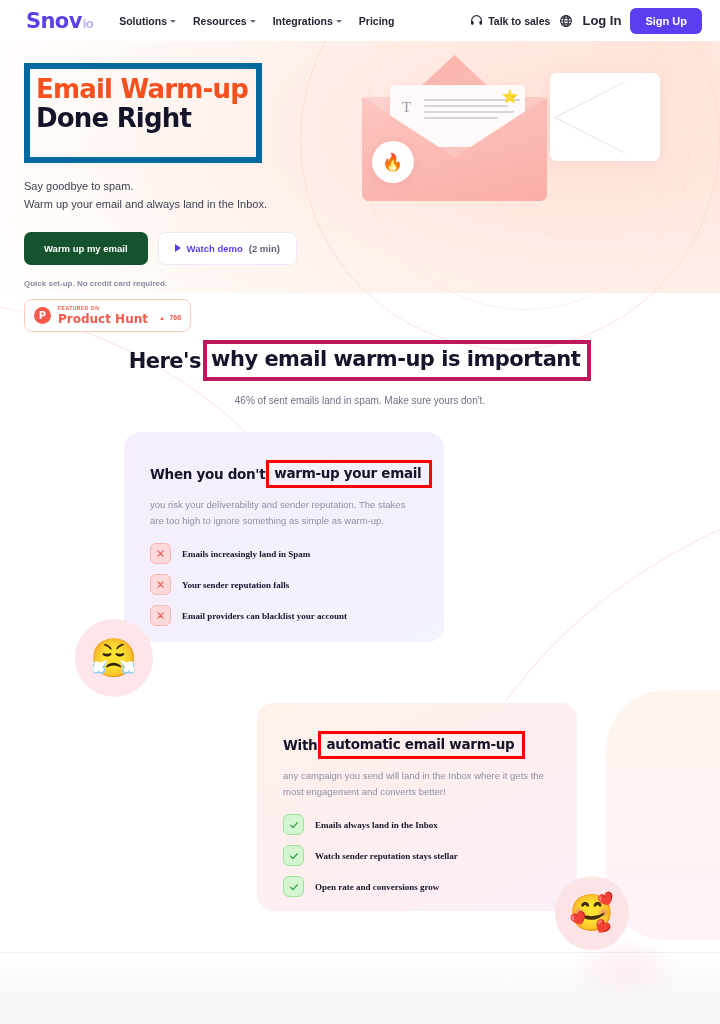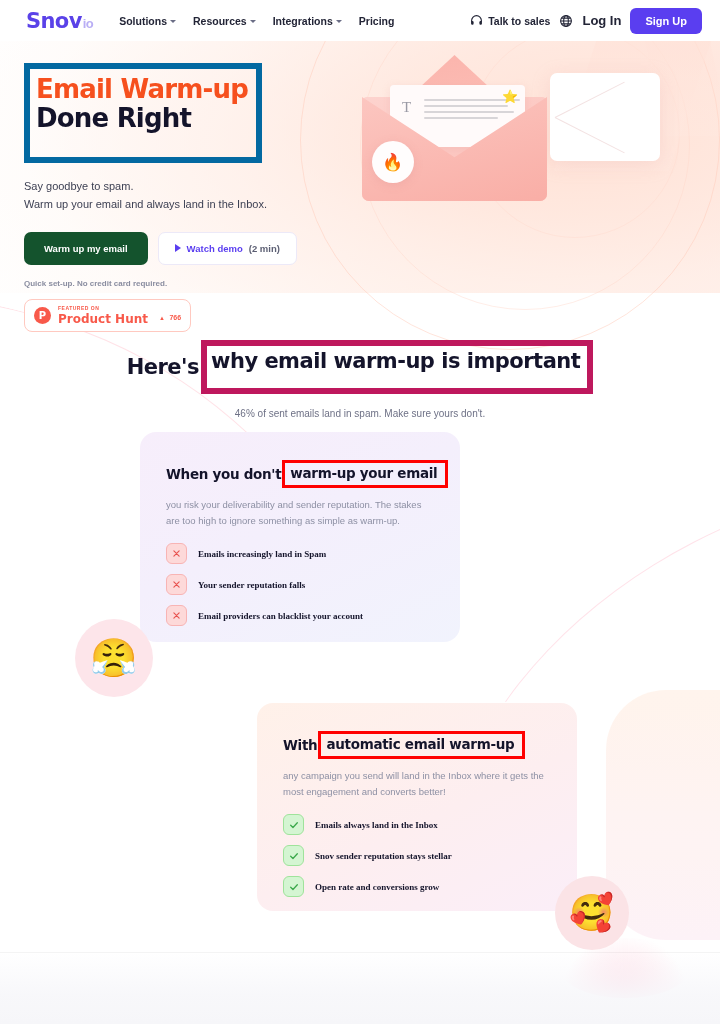--- a/index.html
+++ b/index.html
@@ -146,27 +146,27 @@
   .seal {
     position:absolute; left:20px; top:86px; width:42px; height:42px; border-radius:50%;
     background:#fffdfd; display:flex; align-items:center; justify-content:center; font-size:17px;
     box-shadow:0 2px 9px rgba(220,140,140,0.25);
   }
 
   
   .section-head { position:absolute; left:0; top:340px; width:720px; text-align:center; z-index:6; }
   .sec-title-wrap { display:inline-flex; align-items:center; }
   .sec-title { font-size:21px; font-weight:700; color:#14142b; letter-spacing:-0.5px; font-family:"DejaVu Sans", sans-serif; white-space:nowrap; }
-  .sec-box { border:6px solid #be185d; padding:3px 7px 15px 4px; margin-left:2px; }
+  .sec-box { border:4px solid #be185d; padding:3px 7px 6px 4px; margin-left:2px; }
   .sec-sub { margin-top:14px; font-size:10px; color:#6e7186; }
 
   
   .card { position:absolute; border-radius:16px; padding:28px 26px 26px 26px; z-index:6; }
   .card-bad {
-    left:140px; top:432px; width:320px; height:210px;
+    left:124px; top:432px; width:320px; height:210px;
     background:linear-gradient(155deg,#f7eefb 0%, #f4effc 45%, #f1f3fd 100%);
   }
   .card-good {
     left:257px; top:703px; width:320px; height:208px;
     background:linear-gradient(155deg,#fff1e9 0%, #fdeef0 55%, #fbeef8 100%);
   }
   .card-title { font-size:13.5px; font-weight:700; color:#14142b; letter-spacing:-0.3px; display:flex; align-items:center; font-family:"DejaVu Sans", sans-serif; white-space:nowrap; }
   .card-box { border:3px solid #ff0000; padding:2px 8px 4px 5px; margin-left:1px; }
   .card-desc { margin-top:9px; font-size:9.5px; line-height:1.65; color:#8d90a4; max-width:272px; }
   .feat-list { margin-top:15px; display:flex; flex-direction:column; gap:10px;font-family:Liberation Serif, serif; }
@@ -367,21 +367,21 @@
             </svg>
         </span>
         <span class="feat-label">Emails always land in the Inbox</span>
       </div>
       <div class="feat">
         <span class="chip chip-c">
           <svg width="10" height="10" viewBox="0 0 24 24" fill="none" stroke="#3aa84a" stroke-width="3" stroke-linecap="round" stroke-linejoin="round">
               <path d="M4 12.5l5.5 5.5L20 6.5"></path>
             </svg>
         </span>
-        <span class="feat-label">Snov sender reputation stays stellar</span>
+        <span class="feat-label">Watch sender reputation stays stellar</span>
       </div>
       <div class="feat">
         <span class="chip chip-c">
           <svg width="10" height="10" viewBox="0 0 24 24" fill="none" stroke="#3aa84a" stroke-width="3" stroke-linecap="round" stroke-linejoin="round">
               <path d="M4 12.5l5.5 5.5L20 6.5"></path>
             </svg>
         </span>
         <span class="feat-label">Open rate and conversions grow</span>
       </div>
     </div>

